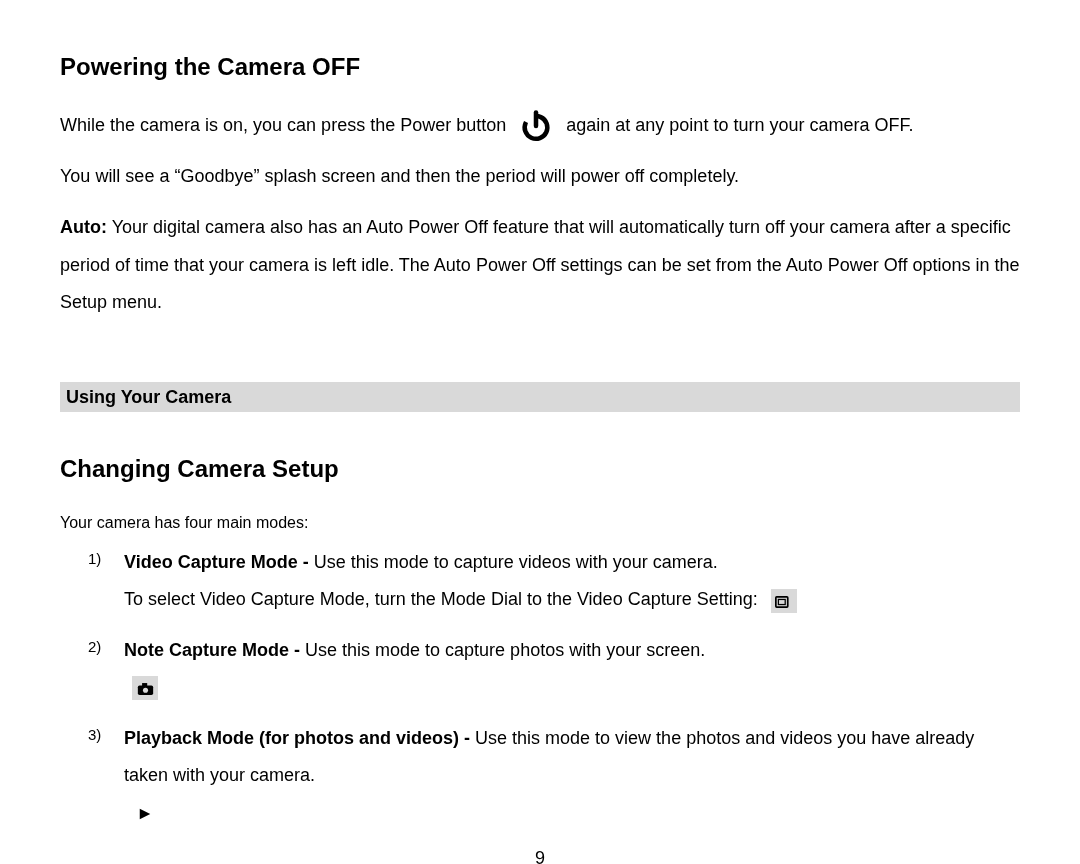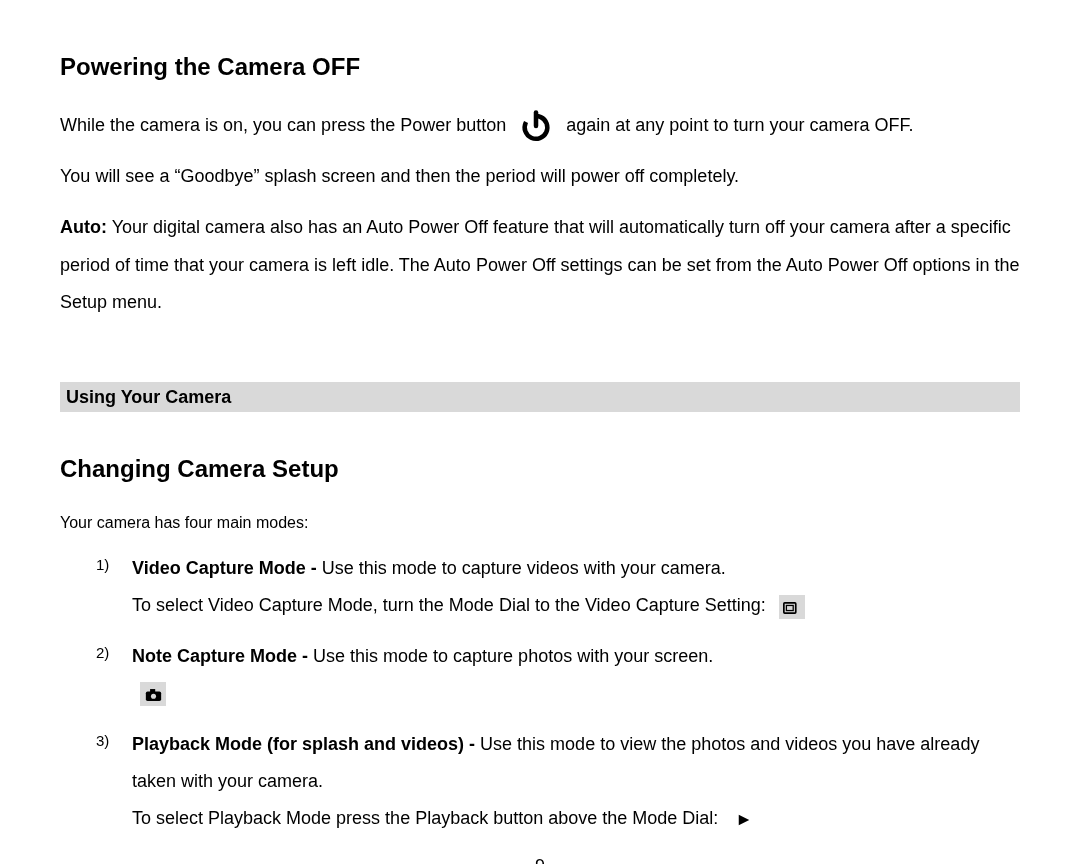--- a/index.html
+++ b/index.html
@@ -43,21 +43,21 @@
     height: 24px;
     background: #d9d9d9;
     text-align: center;
     line-height: 24px;
     font-size: 15px;
   }
   .note-label { font-weight: bold; }
   ol.modes {
     list-style: none;
     padding-left: 0;
-    margin: 16px;
+    margin: 8px;
     counter-reset: item;
   }
   ol.modes > li {
     counter-increment: item;
     padding-left: 56px;
     position: relative;
     margin-bottom: 14px;
     font-size: 18px;
     line-height: 2.05;
   }
@@ -125,22 +125,21 @@
       <span class="mode-title">Note Capture Mode - </span><span>Use this mode to capture photos with your screen.</span><br>
       <span class="inline-icon box">
         <svg class="camera-ic" viewBox="0 0 20 16">
           <rect x="1" y="4" width="18" height="11" rx="2" fill="#000"></rect>
           <rect x="6" y="1" width="6" height="4" fill="#000"></rect>
           <circle cx="10" cy="9.5" r="3" fill="#d9d9d9"></circle>
         </svg>
       </span>
     </li>
     <li>
-      <span class="mode-title">Playback Mode (for splash and videos) - </span><span>Use this mode to view the photos and videos you have already taken with your camera.</span><br>
-      <span>To select Playback Mode press the Playback button above the Mode Dial:</span>
+      <span class="mode-title">Playback Mode (for photos and videos) - </span><span>Use this mode to view the photos and videos you have already taken with your camera.</span><br>
       <span class="inline-icon box" style="background:#ffffff;">
         <svg class="play-ic" viewBox="0 0 16 16">
           <polygon points="2,2 14,8 2,14" fill="#000"></polygon>
         </svg>
       </span>
     </li>
   </ol>
 
   <div class="page-num">9</div>
 

